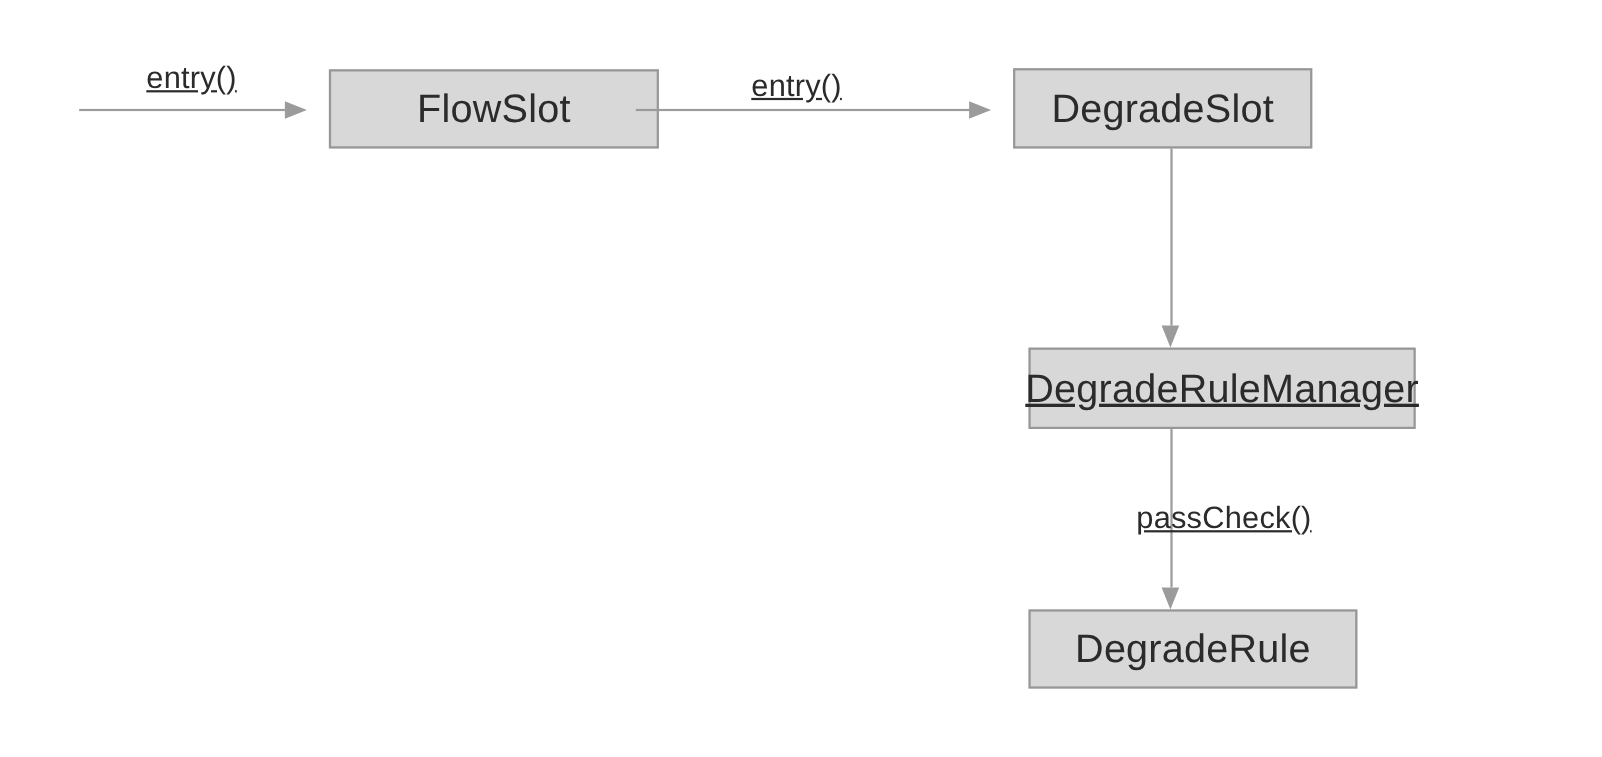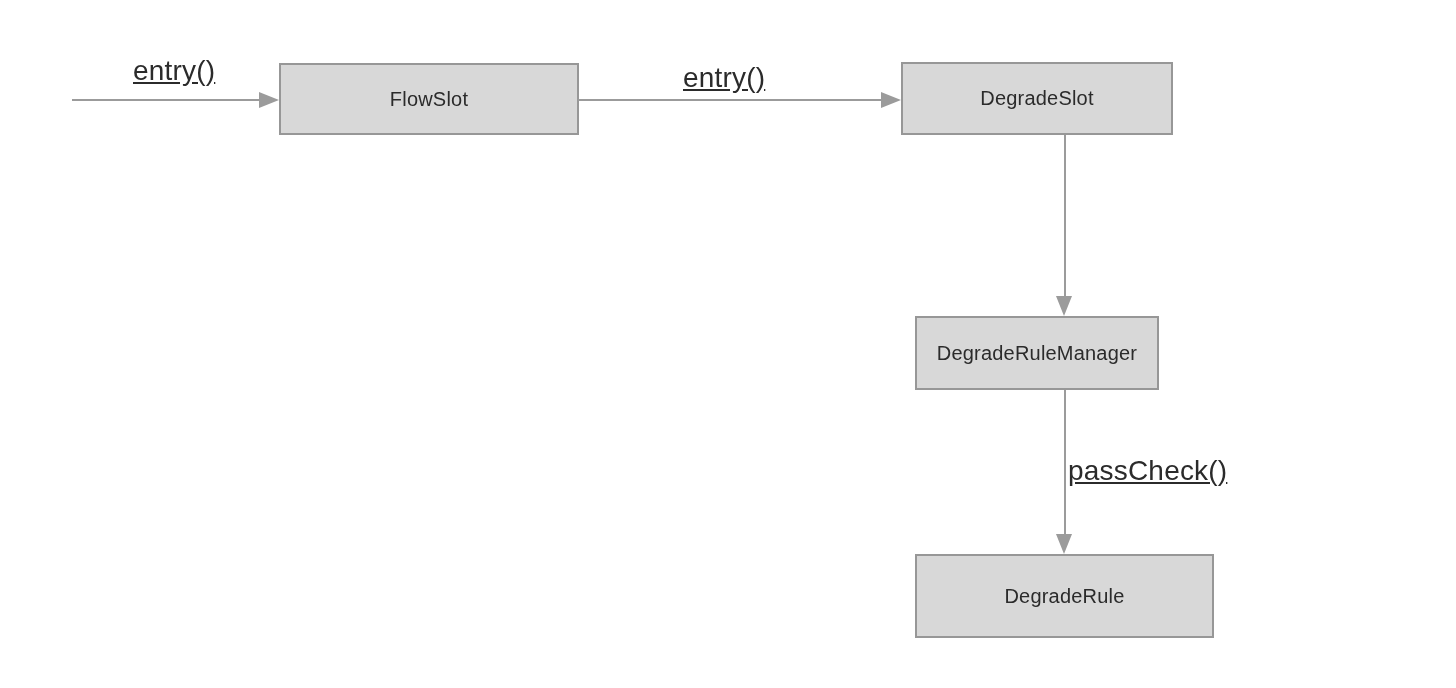--- a/index.html
+++ b/index.html
@@ -16,28 +16,29 @@
     overflow: hidden;
   }
   .node {
     position: absolute;
     box-sizing: border-box;
     background: var(--node-fill, #d8d8d8);
     border: 2px solid var(--node-border, #979797);
     display: flex;
     align-items: center;
     justify-content: center;
-    font-size: 20px;
+    font-size: 36px;
     color: var(--text, #2b2b2b);
     letter-spacing: 0.2px;
+    margin-left: 20px;
   }
   #node-flowslot          { left: 279px; top: 63px;  width: 300px; height: 72px; }
   #node-degradeslot       { left: 901px; top: 62px;  width: 272px; height: 73px; }
-  #node-degraderulemanager{ left: 915px; top: 316px; width: 244px; height: 74px; }
-  #node-degraderule       { left: 915px; top: 554px; width: 299px; height: 84px; }
+  #node-degraderulemanager{ left: 915px; top: 316px; width: 352px; height: 74px; text-decoration: underline; }
+  #node-degraderule       { left: 915px; top: 554px; width: 299px; height: 72px; }
 
   .hline {
     position: absolute;
     height: 2px;
     background: var(--edge-line, #9b9b9b);
   }
   .vline {
     position: absolute;
     width: 2px;
     background: var(--edge-line, #9b9b9b);
@@ -69,21 +70,21 @@
     position: absolute;
     font-size: 28px;
     color: var(--text, #2b2b2b);
     white-space: nowrap;
     letter-spacing: 0.2px;
     text-decoration: underline;
   }
   #label-entry1       { left: 133px;  top: 55px; }
   #label-entry2       { left: 683px;  top: 62px; }
   #label-checkdegrade { left: 1091px; top: 193px; }
-  #label-passcheck    { left: 1068px; top: 455px; }
+  #label-passcheck    { left: 1033px; top: 455px; }
 </style>
 </head>
 <body>
 
 <div class="canvas">
 
   <div class="hline" id="edge1-line"></div>
   <div class="arrow-right" id="edge1-head"></div>
   <div class="edge-label" id="label-entry1">entry()</div>
 

